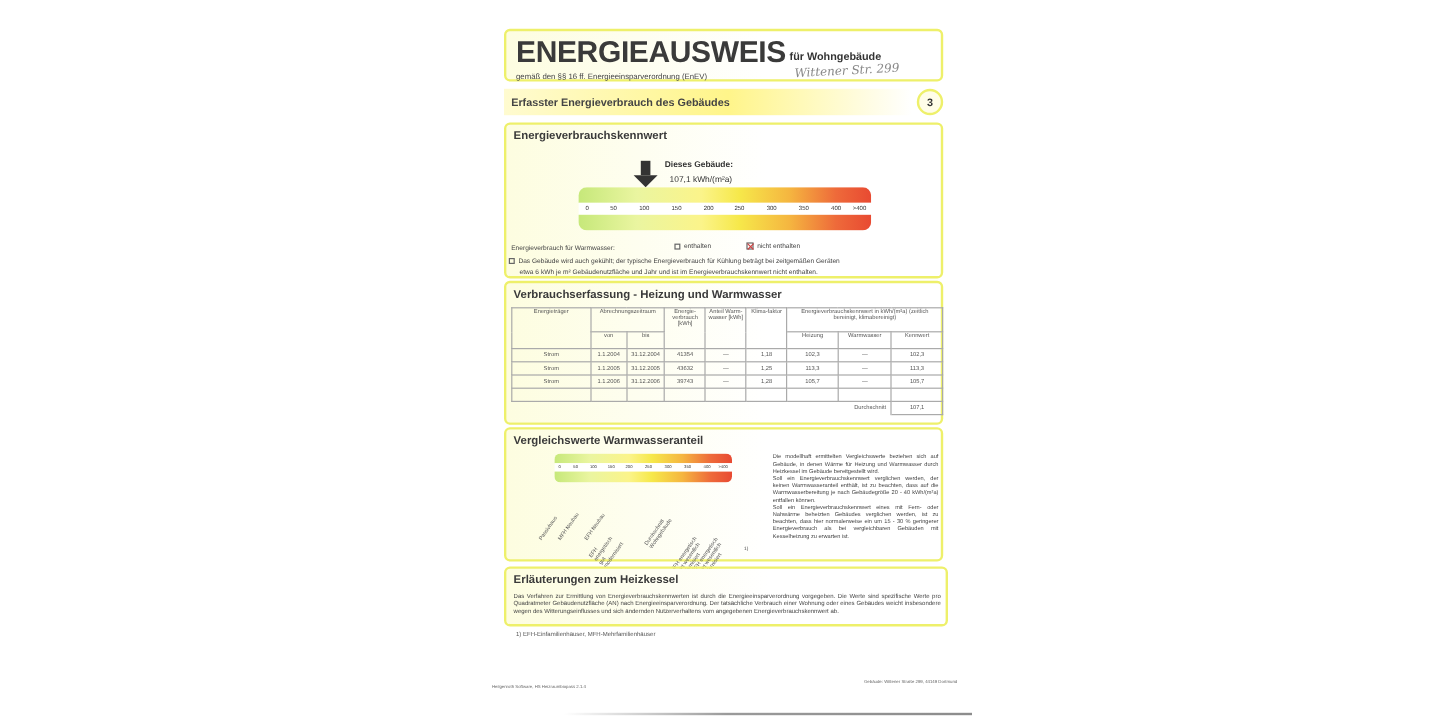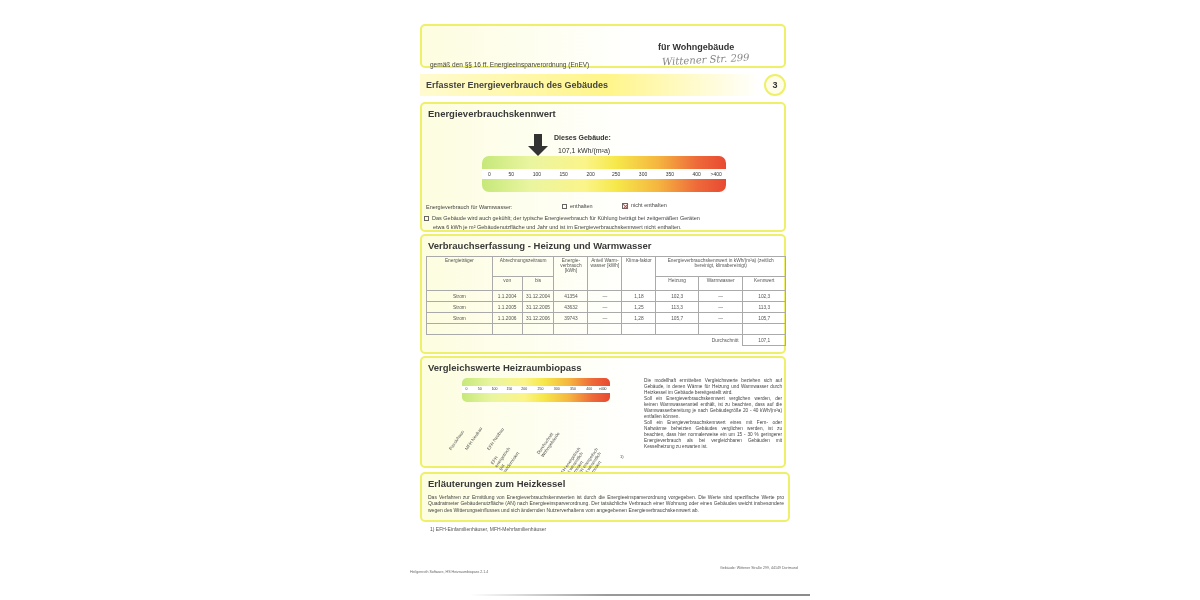--- a/index.html
+++ b/index.html
@@ -56,20 +56,21 @@
   .footnote { position: absolute; left: 18px; top: 508px; font-size: 5px; color: #555; }
   .footer-left { position: absolute; left: -2px; top: 552px; font-size: 3.6px; color: #666; }
   .footer-right { position: absolute; left: 308px; top: 548px; font-size: 3.6px; color: #666; }
 </style>
 </head>
 <body>
 
 <div class="page">
 
   <div class="box hdr-box">
+    <div class="title-big">ENERGIEAUSWEIS</div>
     <div class="title-small">für Wohngebäude</div>
     <div class="title-sub">gemäß den §§ 16 ff. Energieeinsparverordnung (EnEV)</div>
     <div class="handwriting">Wittener Str. 299</div>
   </div>
 
   <div class="section-band">
     <span>Erfasster Energieverbrauch des Gebäudes</span>
   </div>
   <div class="page-num">3</div>
 
@@ -178,21 +179,21 @@
       <span class="cbx"></span><span>nicht enthalten</span>
     </div>
 
     <div class="small" style="left:2px;top:111px;">
       <span class="cb"></span><span>Das Gebäude wird auch gekühlt; der typische Energieverbrauch für Kühlung beträgt bei zeitgemäßen Geräten</span>
     </div>
     <div class="small" style="left:11px;top:120px;">etwa 6 kWh je m² Gebäudenutzfläche und Jahr und ist im Energieverbrauchskennwert nicht enthalten.</div>
   </div>
 
   <div class="box box3">
-    <div class="box-title">Vergleichswerte Heizraumbiopass</div>
+    <div class="box-title">Vergleichswerte Warmwasseranteil</div>
 
     <div class="scale" style="left:40px;top:20px;width:148px;height:24px;border-radius:5px;">
       <div class="bar-top" style="top:0;height:8px;"></div>
       <div class="strip" style="top:8px;height:7px;"></div>
       <div class="bar-bot" style="top:15px;height:9px;"></div>
       <span class="tick" style="left:3%;top:9px;font-size:3.5px;">0</span>
       <span class="tick" style="left:12%;top:9px;font-size:3.5px;">50</span>
       <span class="tick" style="left:22%;top:9px;font-size:3.5px;">100</span>
       <span class="tick" style="left:32%;top:9px;font-size:3.5px;">150</span>
       <span class="tick" style="left:42%;top:9px;font-size:3.5px;">200</span>

